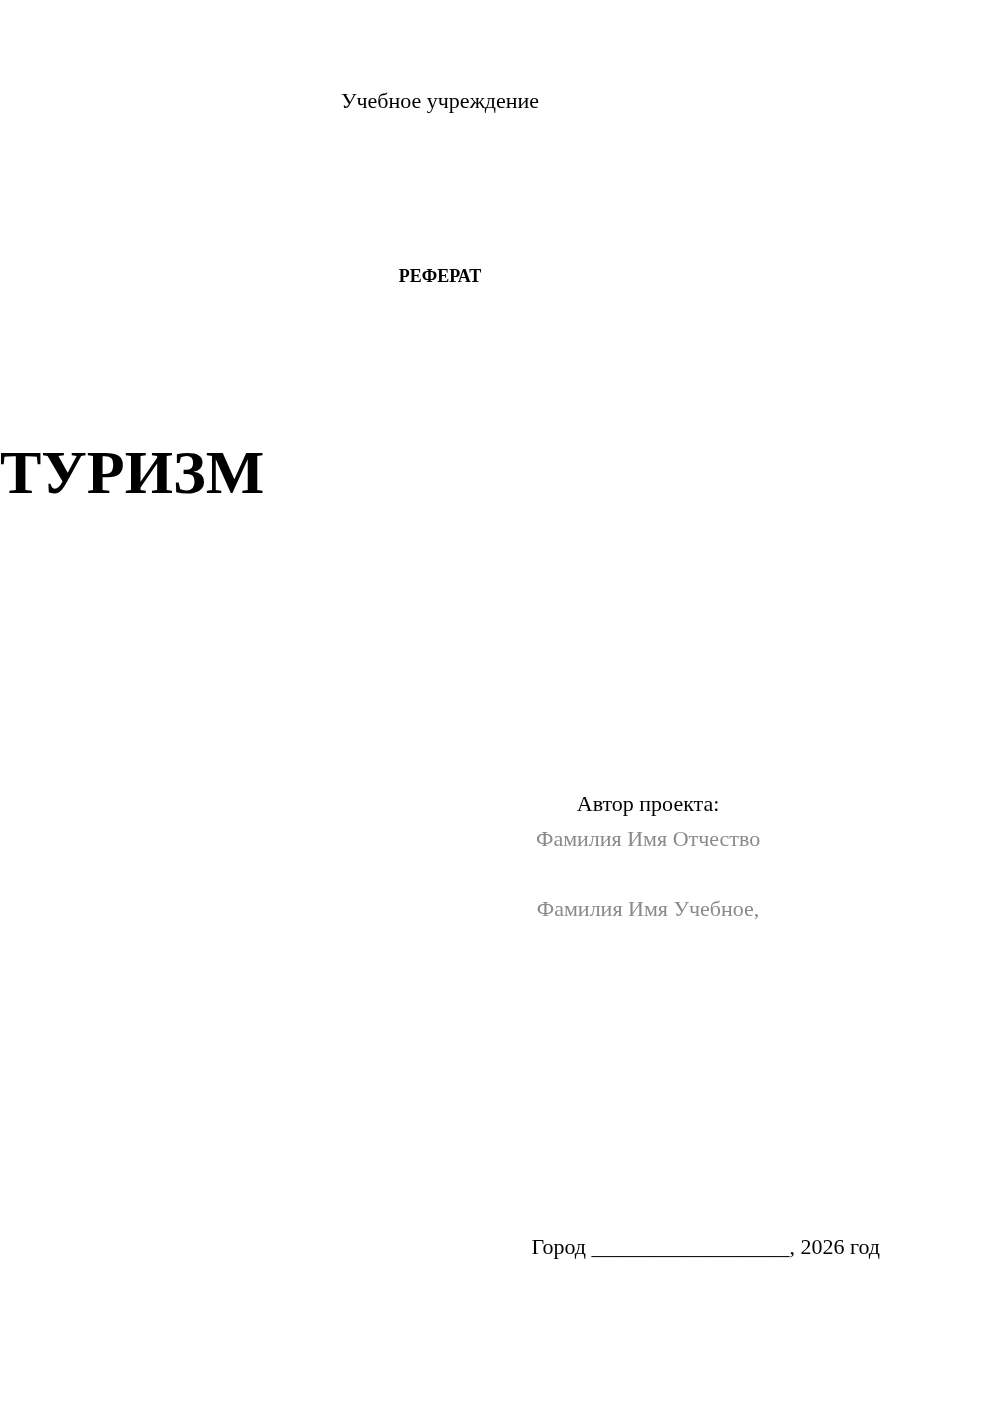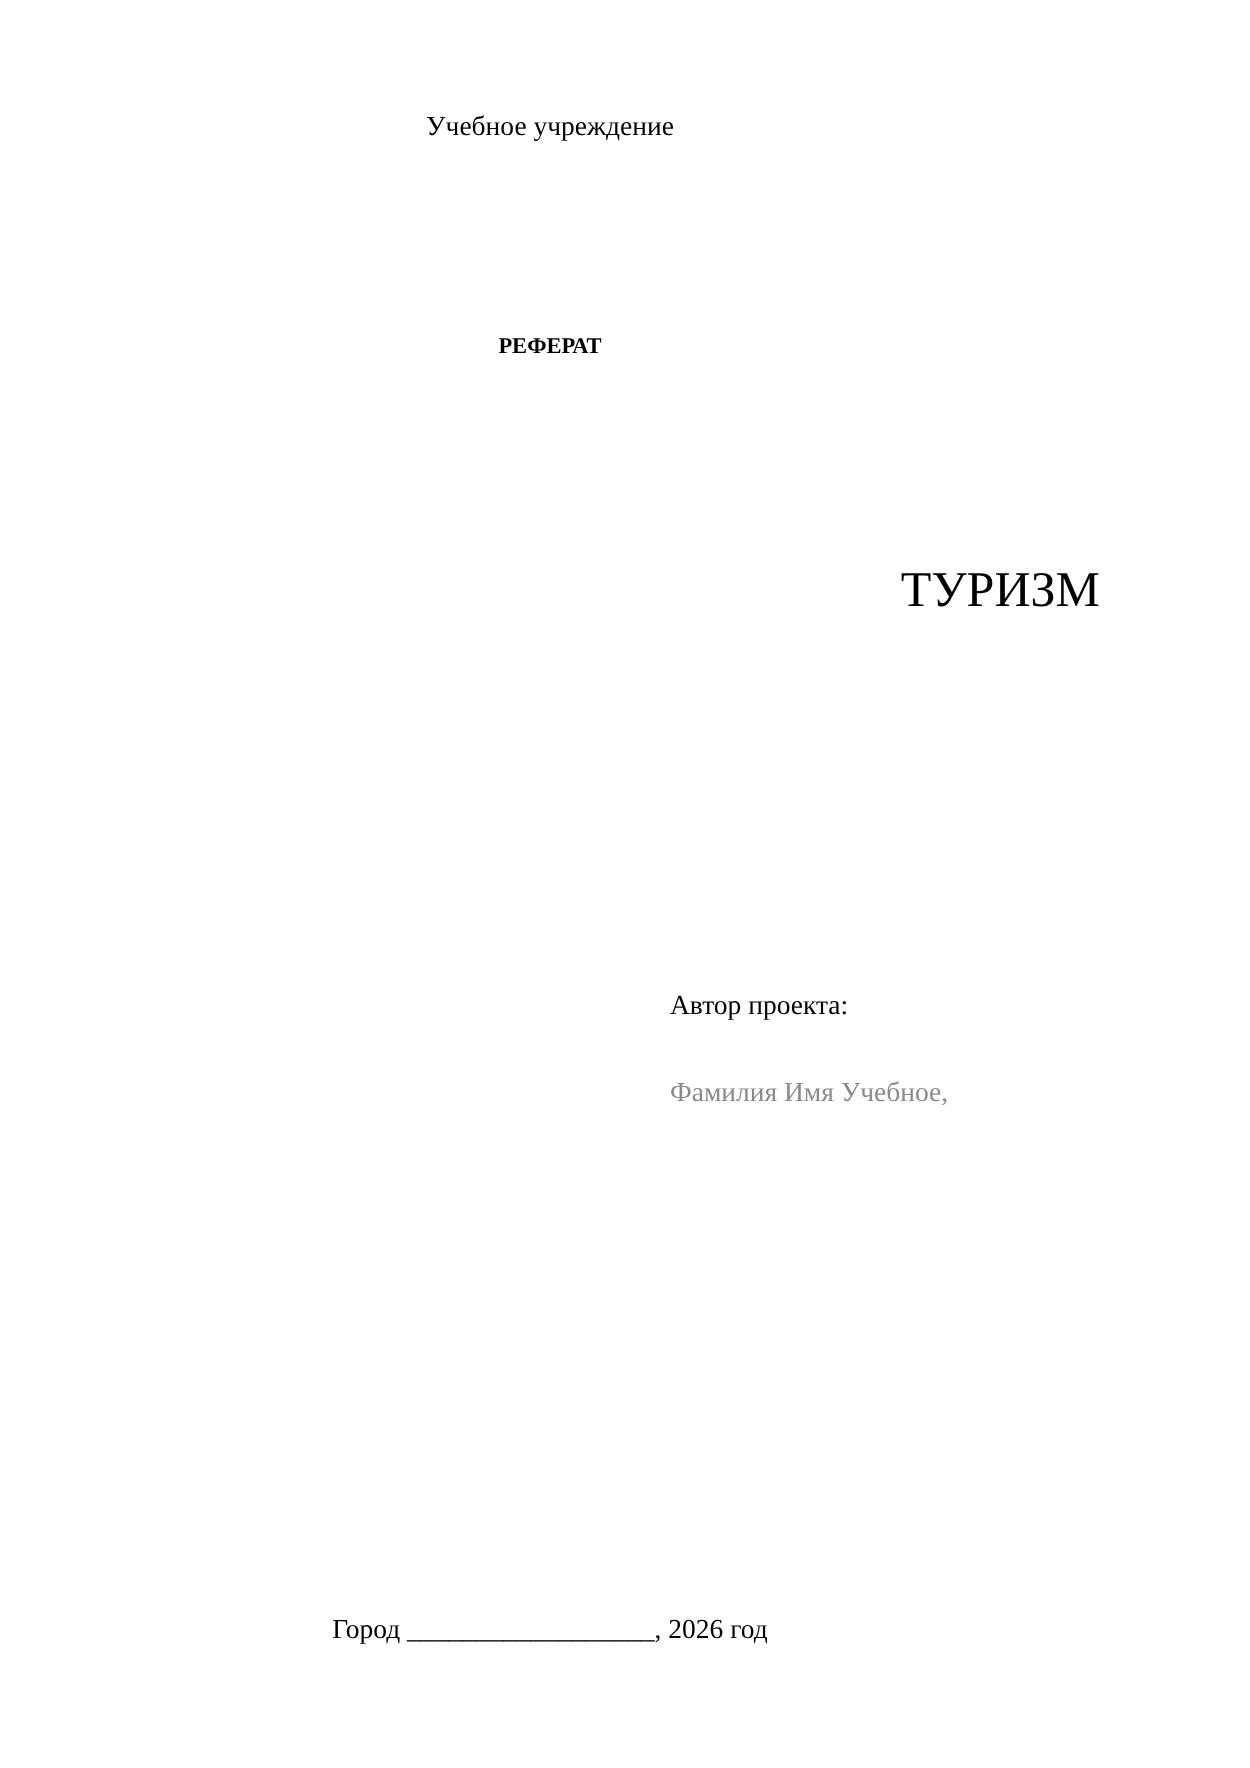--- a/index.html
+++ b/index.html
@@ -38,62 +38,63 @@
     text-align: center;
     font-size: 18px;
     line-height: 27px;
     font-weight: bold;
   }
   .doc-title {
     position: absolute;
     top: 446px;
     left: 0;
     width: 100%;
-    text-align: right;
-    font-size: 40px;
+    text-align: left;
+    font-size: 62px;
     line-height: 52px;
-    font-weight: normal;
+    font-weight: bold;
   }
   .credits {
     position: absolute;
     top: 786px;
     left: 536px;
     font-size: 22px;
     line-height: 35px;
-    text-align: left;
+    text-align: center;
     white-space: nowrap;
   }
   .credits .placeholder {
     color: var(--placeholder-color);
   }
   .credits .spacer {
     height: 35px;
   }
   .footer-line {
     position: absolute;
-    top: 1289px;
+    top: 1233px;
     left: 0;
     width: 100%;
-    text-align: center;
+    text-align: right;
     font-size: 22px;
     line-height: 28px;
   }
 </style>
 </head>
 <body>
 
 <div class="page">
 
   <div class="institution">Учебное учреждение</div>
 
   <div class="doc-type">РЕФЕРАТ</div>
 
   <div class="doc-title">ТУРИЗМ</div>
 
   <div class="credits">
     <div class="label">Автор проекта:</div>
+    <div class="placeholder">Фамилия Имя Отчество</div>
     <div class="spacer"></div>
     <div class="placeholder">Фамилия Имя Учебное,</div>
   </div>
 
   <div class="footer-line">Город __________________, 2026 год</div>
 
 </div>
 
 </body></html>

